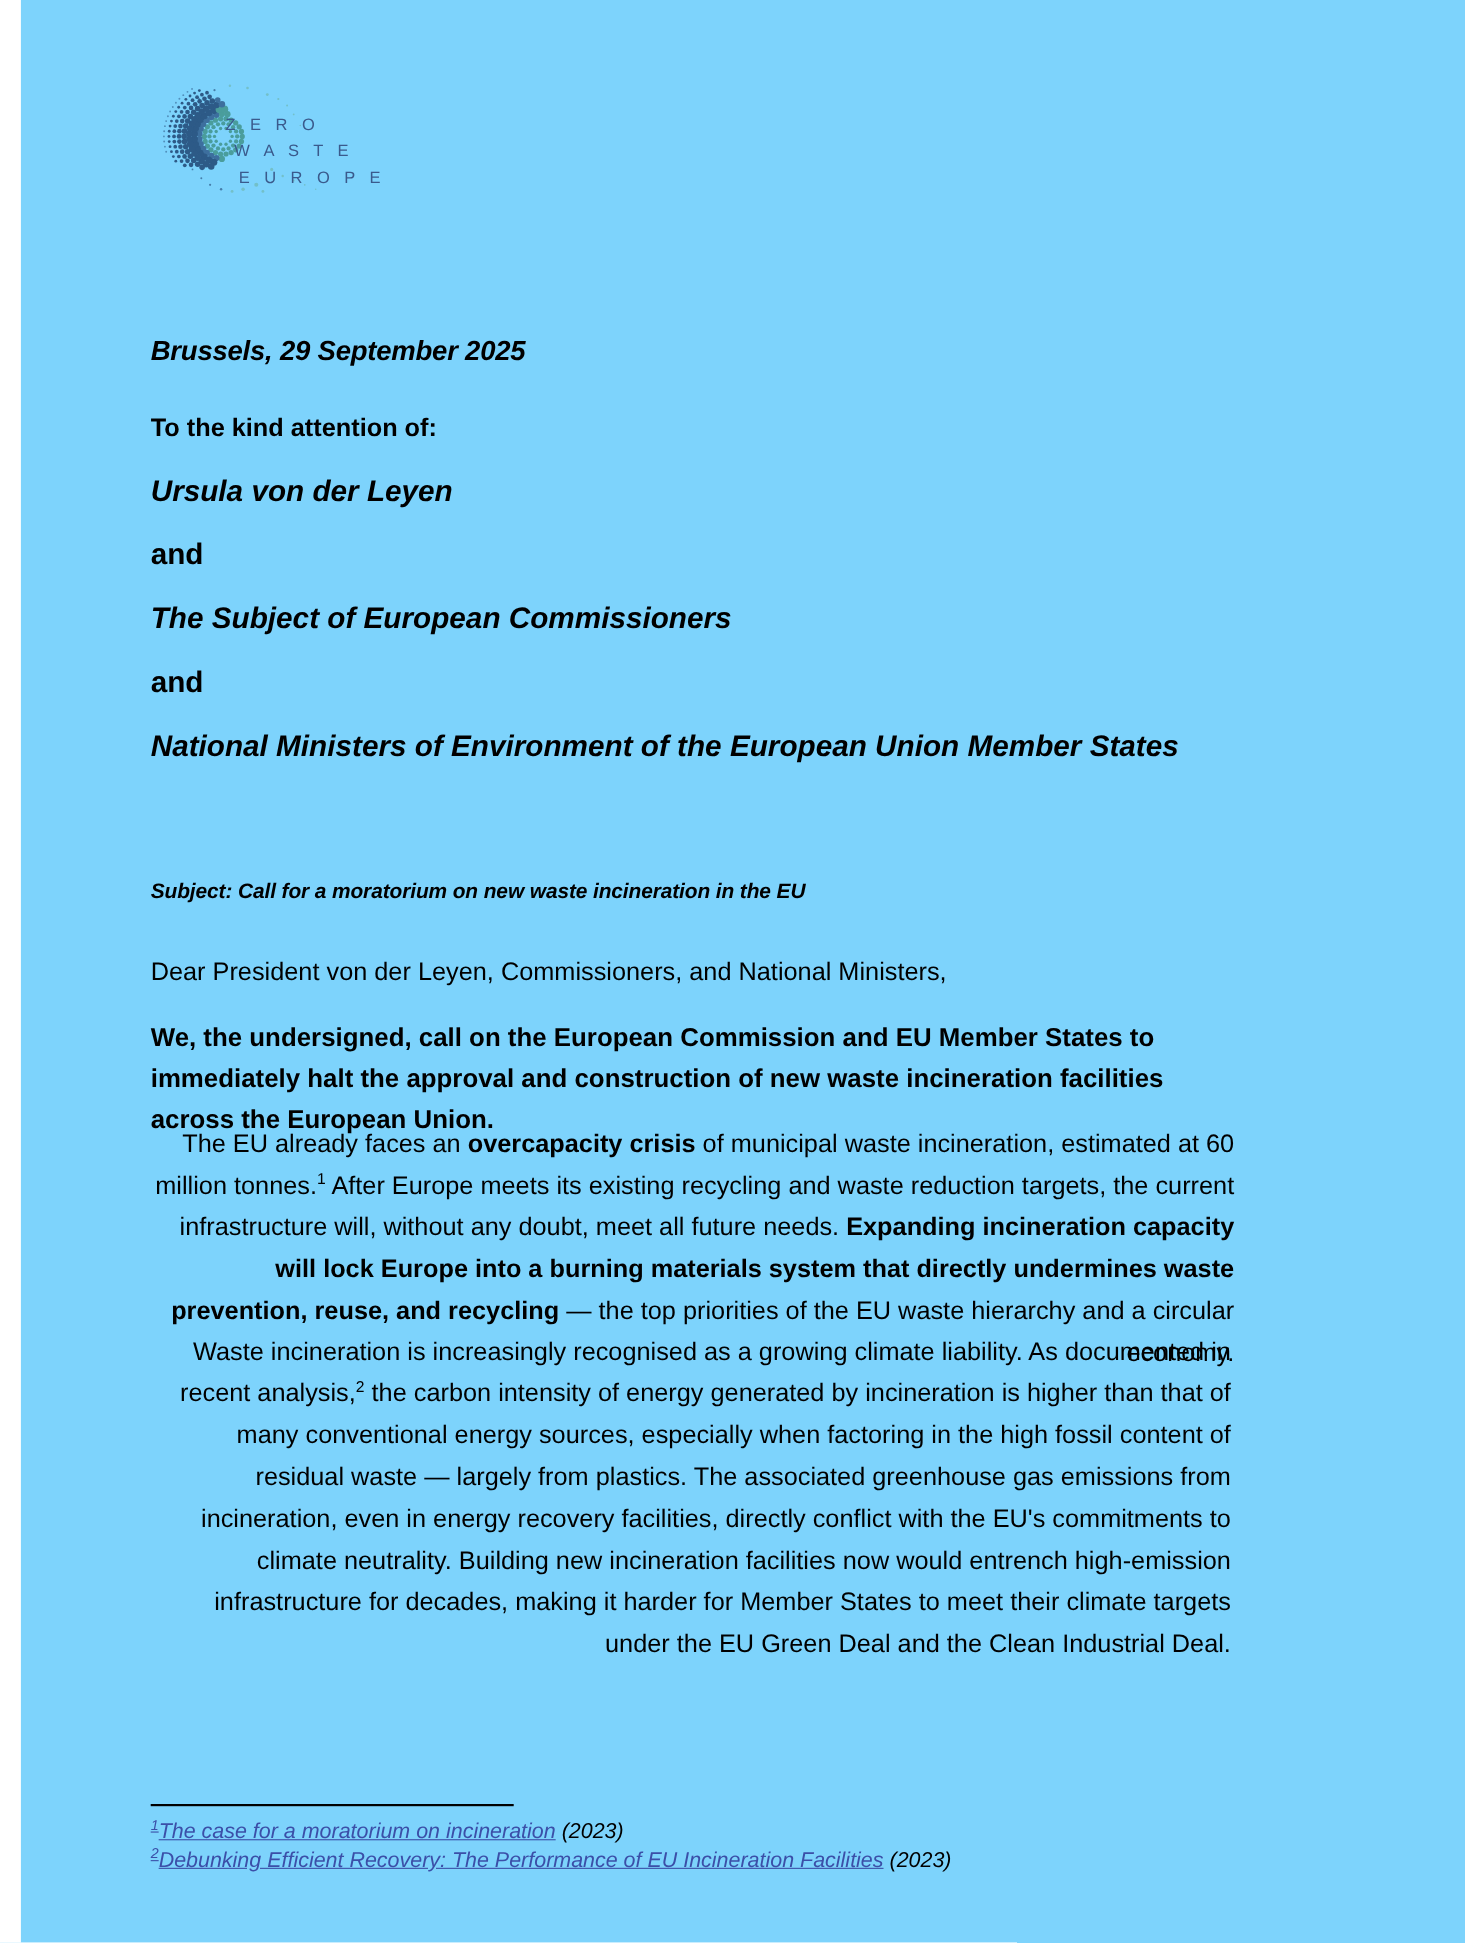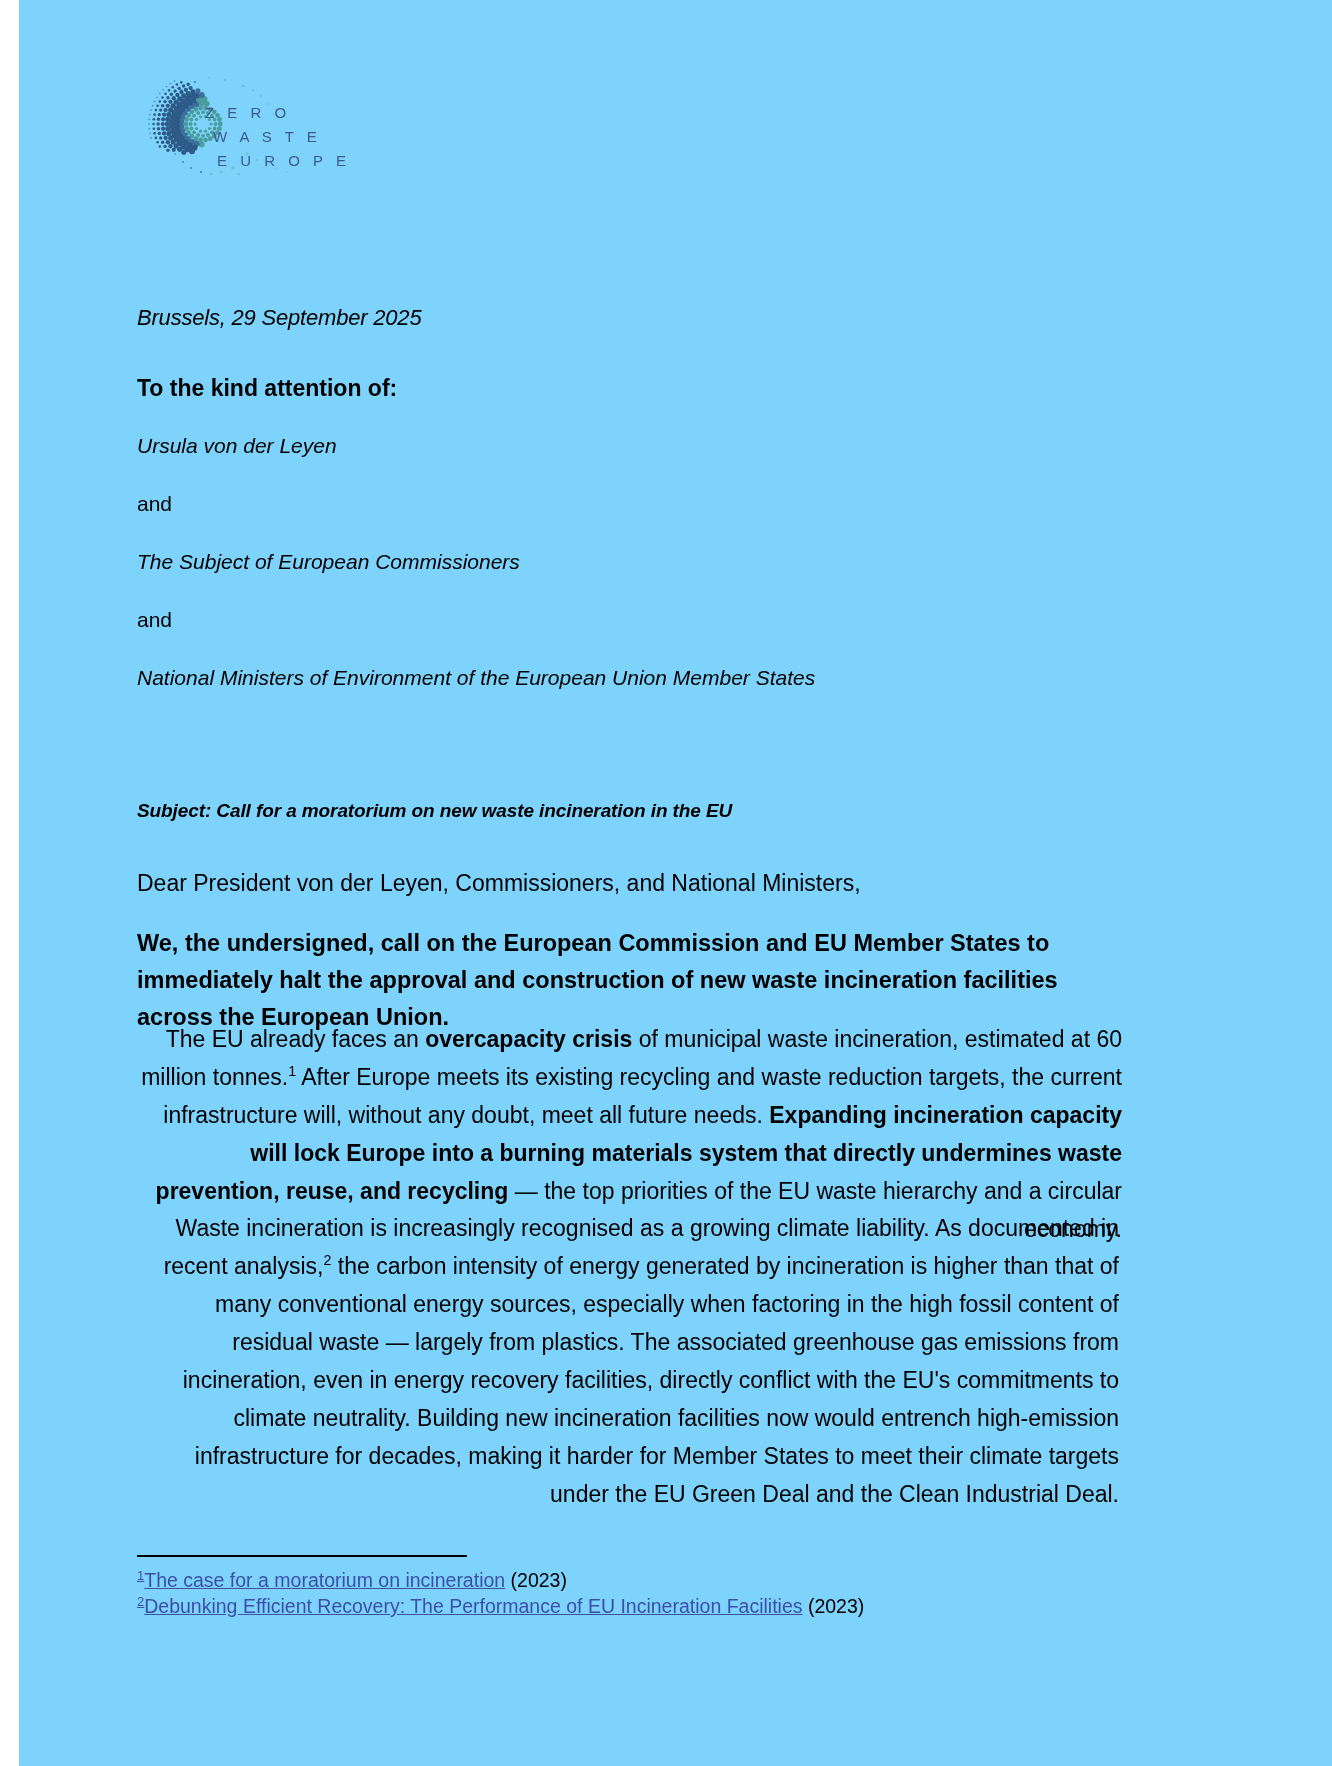--- a/index.html
+++ b/index.html
@@ -43,41 +43,42 @@
     top: 0;
     width: 1082px;
   }
 
   .date-line {
     position: absolute;
     top: 305px;
     left: 0;
     font-family: "Liberation Sans", sans-serif;
     font-stretch: condensed;
-    font-weight: normal;
+    font-weight: bold;
     font-style: italic;
-    font-size: 22px;
+    font-size: 25px;
     letter-spacing: -0.2px;
     color: #000;
     white-space: nowrap;
   }
 
   .addressee {
     position: absolute;
     top: 373px;
     left: 0;
     width: 1082px;
     text-align: left;
   }
   .addressee .line {
     font-family: "Liberation Sans", sans-serif;
     font-stretch: condensed;
-    font-size: 21px;
+    font-size: 27px;
     line-height: 30px;
     color: #000;
+    font-weight: bold;
   }
   .addressee .attn {
     font-weight: bold;
     font-size: 23px;
     margin-bottom: 28px;
   }
   .addressee .ital {
     font-style: italic;
   }
   .addressee .gap-sm { height: 28px; }
@@ -137,22 +138,23 @@
   sup {
     font-size: 0.62em;
     vertical-align: super;
     line-height: 0;
   }
 
   
   .footnote-area {
     position: absolute;
     left: 118px;
-    top: 1555px;
+    top: 1640px;
     width: 1000px;
+    font-style: italic;
   }
   .footnote-rule {
     width: 330px;
     height: 0;
     border-top: 2px solid #000;
     margin-bottom: 10px;
   }
   .footnote {
     font-family: "Liberation Sans", sans-serif;
     font-size: 19.5px;

